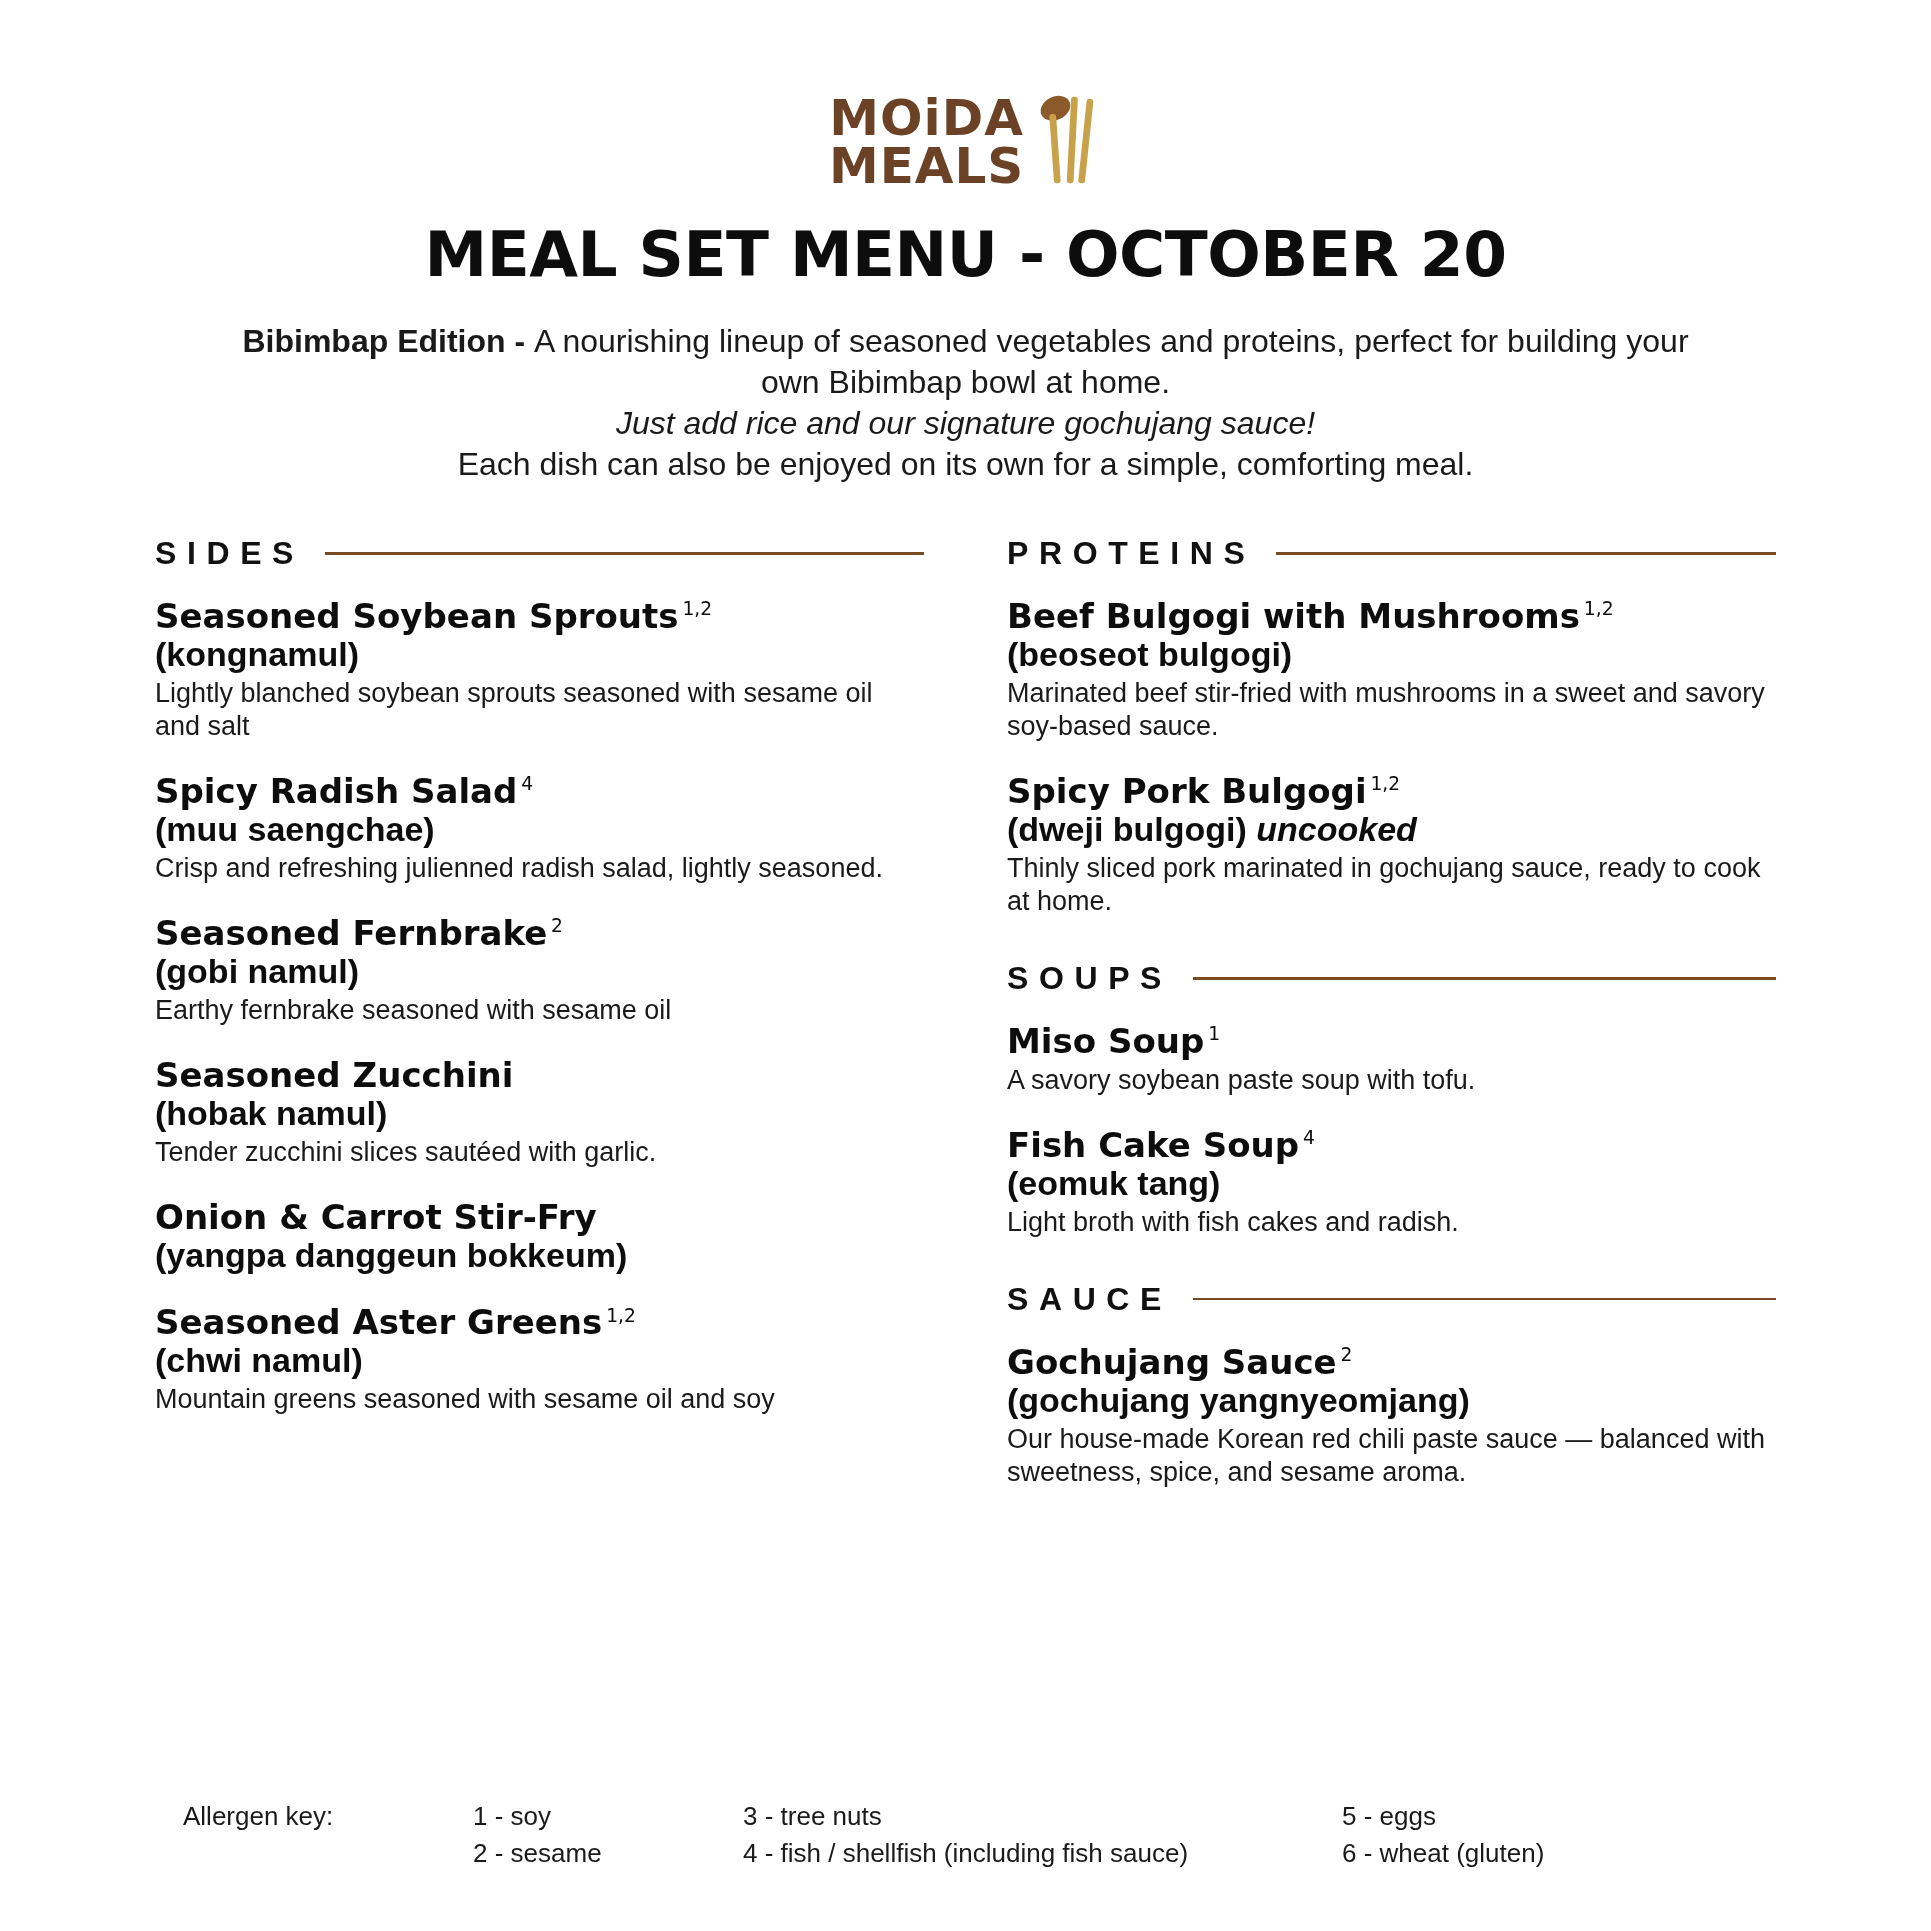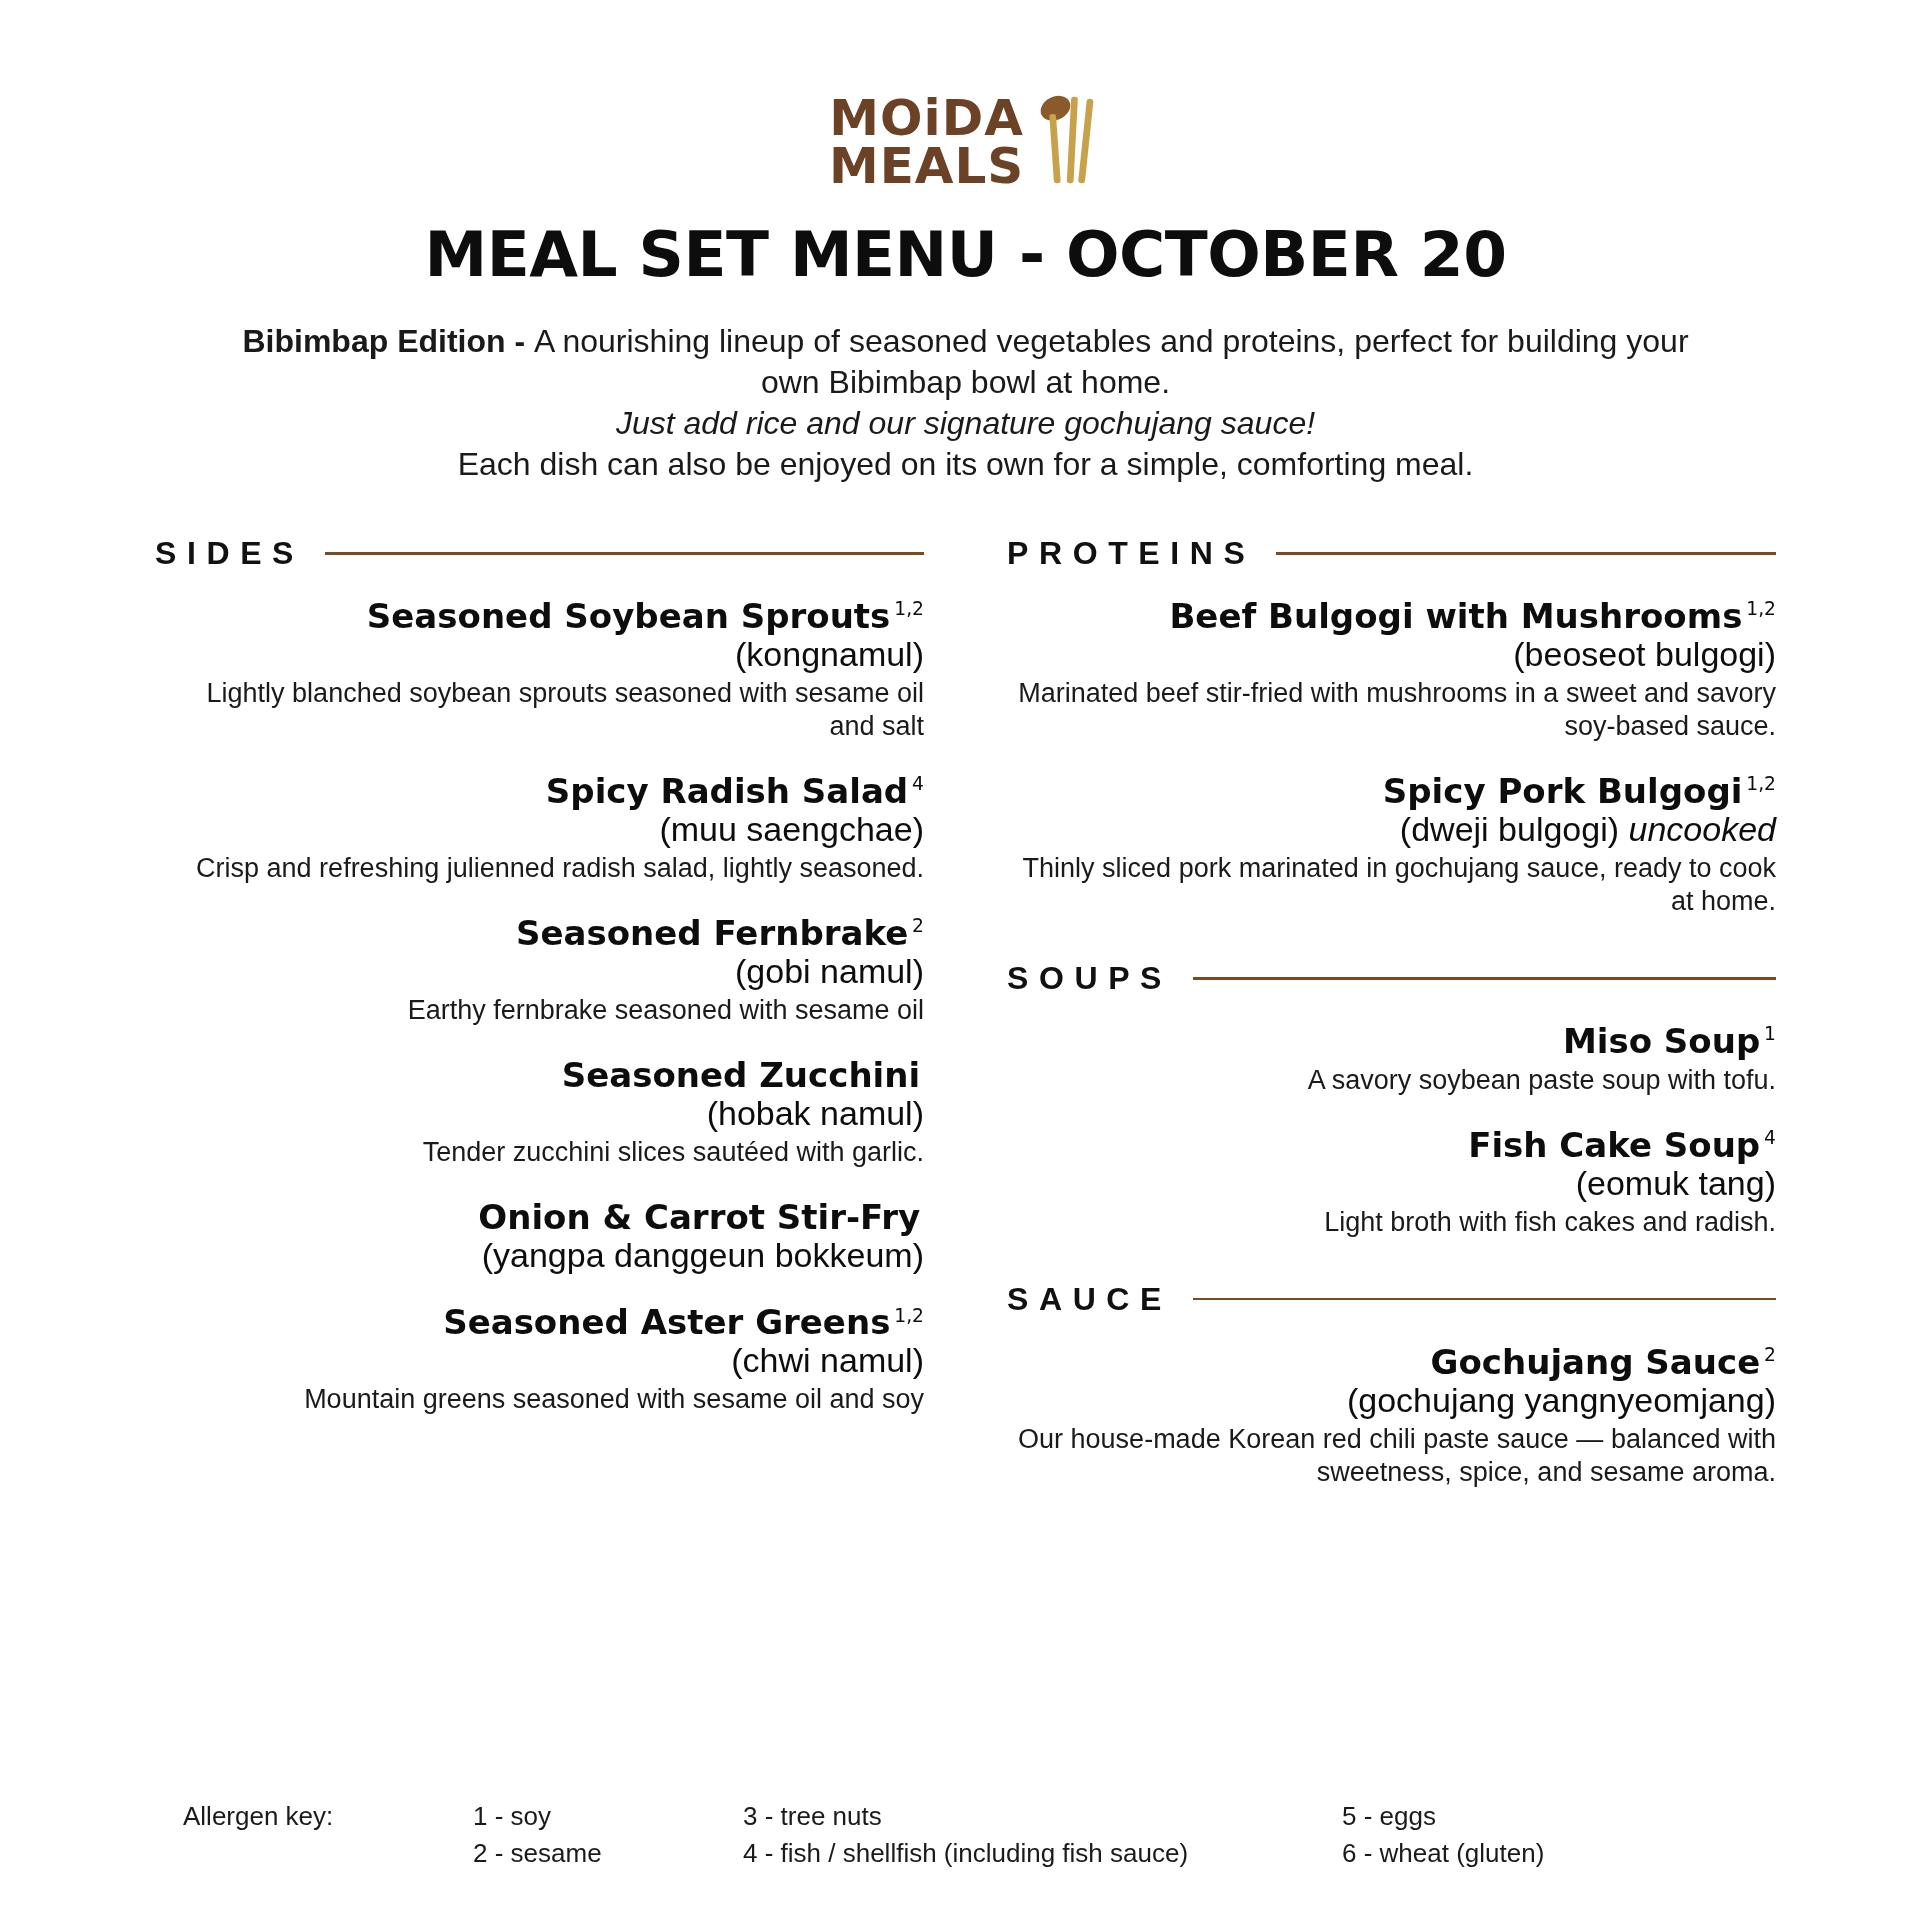--- a/index.html
+++ b/index.html
@@ -61,21 +61,20 @@
   }
   .subtitle b { font-weight: bold; }
   .subtitle i { font-style: italic; }
 
   
   .columns {
     display: flex;
     margin-top: 50px;
     gap: 83px;
     padding: 0 39px;
-    text-align: right;
   }
   .col { width: 50%; }
 
   .section-head {
     display: flex;
     align-items: center;
     gap: 21px;
     margin-bottom: 25px;
   }
   .section-head.gap-top { margin-top: 42px; }
@@ -102,21 +101,21 @@
     font-family: "DejaVu Sans", sans-serif;
   }
   .item-name sup {
     font-size: 0.55em;
     font-weight: normal;
     vertical-align: super;
     margin-left: 3.9px;
   }
   .item-rom {
     font-size: 34px;
-    font-weight: normal;
+    font-weight: bold;
     line-height: 1.12;
     color: #0d0d0d;
   }
   .item-rom i { font-style: italic; }
   .item-desc {
     font-size: 27px;
     line-height: 1.22;
     color: #1a1a1a;
     margin-top: 3.9px;
   }

